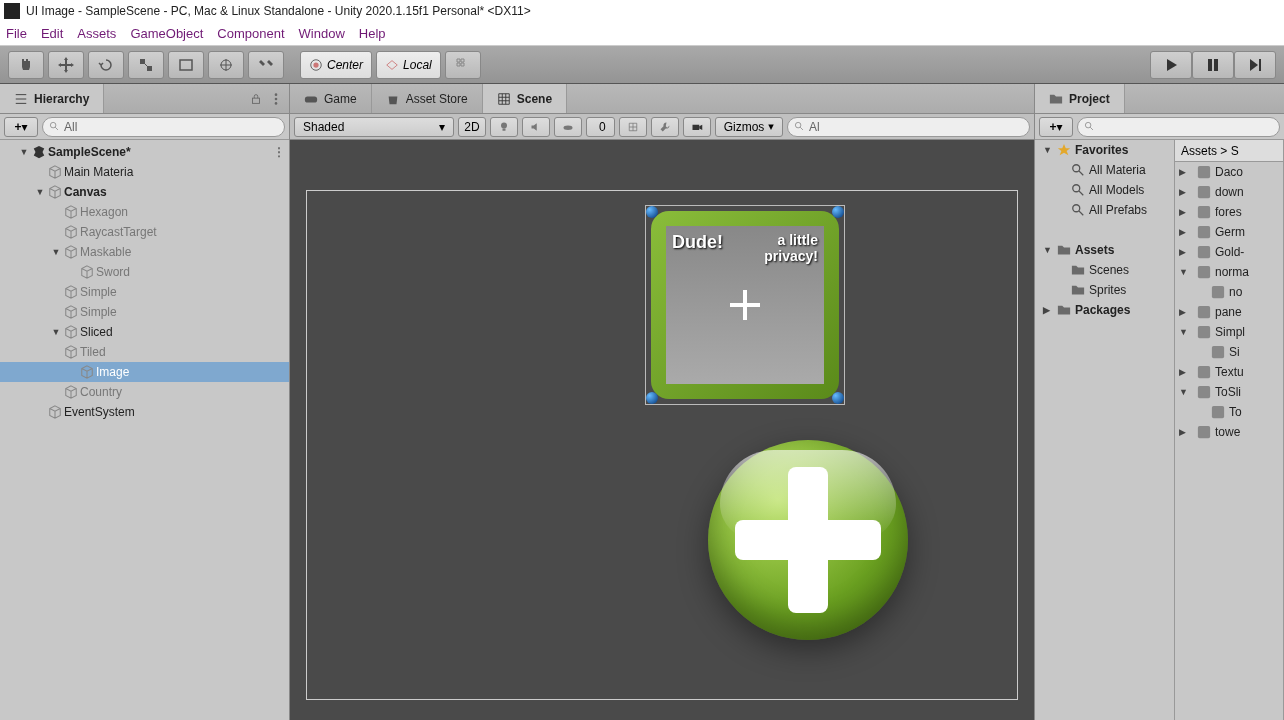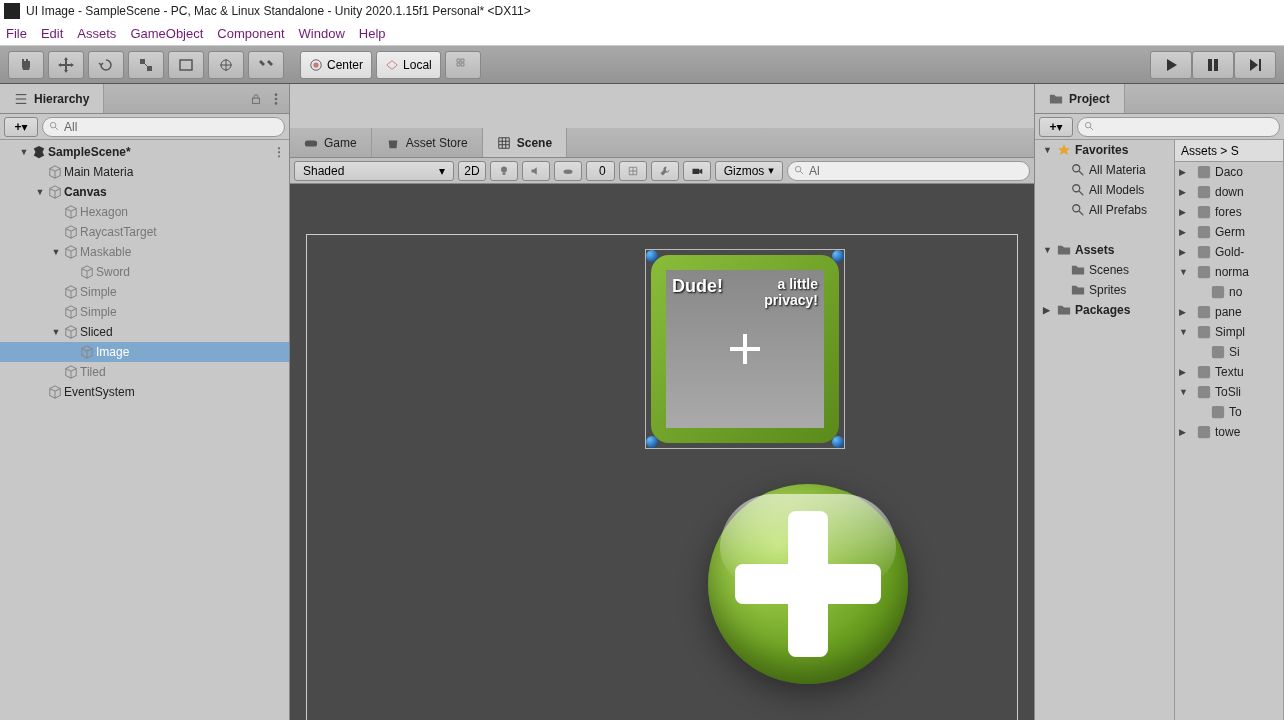--- a/index.html
+++ b/index.html
@@ -9,21 +9,21 @@
 .titlebar .logo { width: 16px; height: 16px; background: #222; }
 .titlebar .title { font-size: 12px; color: #222; }
 
 .menubar { background: #fff; height: 24px; display: flex; align-items: center; padding: 0 6px; gap: 14px; border-bottom: 1px solid #ccc; }
 .menubar span { font-size: 13px; color: #701a75; cursor: default; }
 
 .toolbar { background: linear-gradient(#a9a9a9,#949494); height: 38px; display: flex; align-items: center; padding: 0 8px; gap: 4px; border-bottom: 1px solid #555; }
 .toolbtn { width: 36px; height: 28px; background: linear-gradient(#cfcfcf,#b8b8b8); border: 1px solid #888; border-radius: 3px; display: flex; align-items: center; justify-content: center; }
 .toolbtn svg { width: 16px; height: 16px; }
 .toolgap { width: 8px; }
-.pill { height: 28px; padding: 0 8px; background: linear-gradient(#eee,#ddd); border: 1px solid #888; border-radius: 3px; display: flex; align-items: center; gap: 4px; font-size: 12px; }
+.pill { height: 28px; padding: 0 8px; background: linear-gradient(#eee,#ddd); border: 1px solid #888; border-radius: 3px; display: flex; align-items: center; gap: 4px; font-size: 12px; font-style: italic; }
 .pill svg { width: 14px; height: 14px; }
 .playctrl { margin-left: auto; display: flex; gap: 0; }
 .playctrl .toolbtn { width: 42px; }
 
 .content { display: flex; height: calc(100% - 84px); }
 
 .panel { background: #c8c8c8; display: flex; flex-direction: column; border-right: 1px solid #888; }
 .panel-tabs { height: 30px; display: flex; align-items: center; background: linear-gradient(#b8b8b8,#acacac); border-bottom: 1px solid #888; }
 .tab { height: 100%; padding: 0 14px; display: flex; align-items: center; gap: 6px; font-size: 13px; color: #222; border-right: 1px solid #999; }
 .tab.active { background: #c8c8c8; font-weight: bold; }
@@ -36,21 +36,21 @@
 
 .tree { flex: 1; overflow: hidden; padding: 2px 0; }
 .tree-row { height: 20px; display: flex; align-items: center; padding: 0 4px; gap: 2px; color: #222; font-size: 12px; }
 .tree-row .indent { display: inline-block; }
 .tree-row .tw { width: 12px; text-align: center; font-size: 9px; color: #444; }
 .tree-row svg { width: 14px; height: 14px; flex-shrink: 0; }
 .tree-row.sel { background: #7fa8cf; color: #fff; }
 .tree-row.bold { font-weight: bold; }
 .tree-row.gray { color: #777; }
 
-.scene-panel { flex: 1; background: #e5e5e5; display: flex; flex-direction: column; margin-top: 44px; }
+.scene-panel { flex: 1; background: #e5e5e5; display: flex; flex-direction: column; }
 .scene-panel .panel-tabs { background: linear-gradient(#b8b8b8,#acacac); }
 .scene-toolbar { height: 26px; background: #c0c0c0; display: flex; align-items: center; padding: 0 4px; gap: 4px; border-bottom: 1px solid #888; flex-wrap: nowrap; overflow: hidden; }
 .dd { height: 20px; padding: 0 8px; background: linear-gradient(#ddd,#ccc); border: 1px solid #888; border-radius: 3px; display: flex; align-items: center; gap: 4px; font-size: 11px; white-space: nowrap; }
 .sbtn { width: 28px; height: 20px; background: linear-gradient(#ddd,#ccc); border: 1px solid #888; border-radius: 3px; display: flex; align-items: center; justify-content: center; }
 .sbtn svg { width: 12px; height: 12px; }
 
 .viewport { flex: 1; background: #4a4a4a; position: relative; overflow: hidden; }
 .canvas-rect { position: absolute; left: 16px; top: 50px; width: 712px; height: 510px; border: 1px solid #ccc; }
 .hex-shape { position: absolute; left: 418px; top: 300px; width: 200px; height: 200px; border-radius: 50%; background: radial-gradient(circle at 35% 30%, #b8e060, #6aa020 60%, #4a7a10); box-shadow: 0 10px 30px rgba(0,0,0,.4), inset 0 -15px 30px rgba(0,0,0,.3); }
 .plus-h { position: absolute; left: 445px; top: 380px; width: 146px; height: 40px; background: #fff; border-radius: 8px; }
@@ -288,35 +288,43 @@
           <span>Simple</span>
         </div>
         <div class="tree-row">
           <span class="indent" style="width:44px"></span>
           <span class="tw">▼</span>
           <svg viewBox="0 0 16 16">
             <path class="cube-svg" d="M8 1l6 3v8l-6 3-6-3V4z M2 4l6 3 6-3 M8 7v8"></path>
           </svg>
           <span>Sliced</span>
         </div>
+        <div class="tree-row gray">
+          <span class="indent" style="width:44px"></span>
+          <span class="tw"></span>
+          <svg viewBox="0 0 16 16">
+            <path class="cube-svg" d="M8 1l6 3v8l-6 3-6-3V4z M2 4l6 3 6-3 M8 7v8"></path>
+          </svg>
+          <span>Tiled</span>
+        </div>
         <div class="tree-row sel">
           <span class="indent" style="width:60px"></span>
           <span class="tw"></span>
           <svg viewBox="0 0 16 16">
             <path class="cube-svg" d="M8 1l6 3v8l-6 3-6-3V4z M2 4l6 3 6-3 M8 7v8"></path>
           </svg>
           <span>Image</span>
         </div>
         <div class="tree-row gray">
           <span class="indent" style="width:44px"></span>
           <span class="tw"></span>
           <svg viewBox="0 0 16 16">
             <path class="cube-svg" d="M8 1l6 3v8l-6 3-6-3V4z M2 4l6 3 6-3 M8 7v8"></path>
           </svg>
-          <span>Tiled</span>
+          <span>Country</span>
         </div>
         <div class="tree-row">
           <span class="indent" style="width:28px"></span>
           <span class="tw"></span>
           <svg viewBox="0 0 16 16">
             <path class="cube-svg" d="M8 1l6 3v8l-6 3-6-3V4z M2 4l6 3 6-3 M8 7v8"></path>
           </svg>
           <span>EventSystem</span>
         </div>
       </div>

